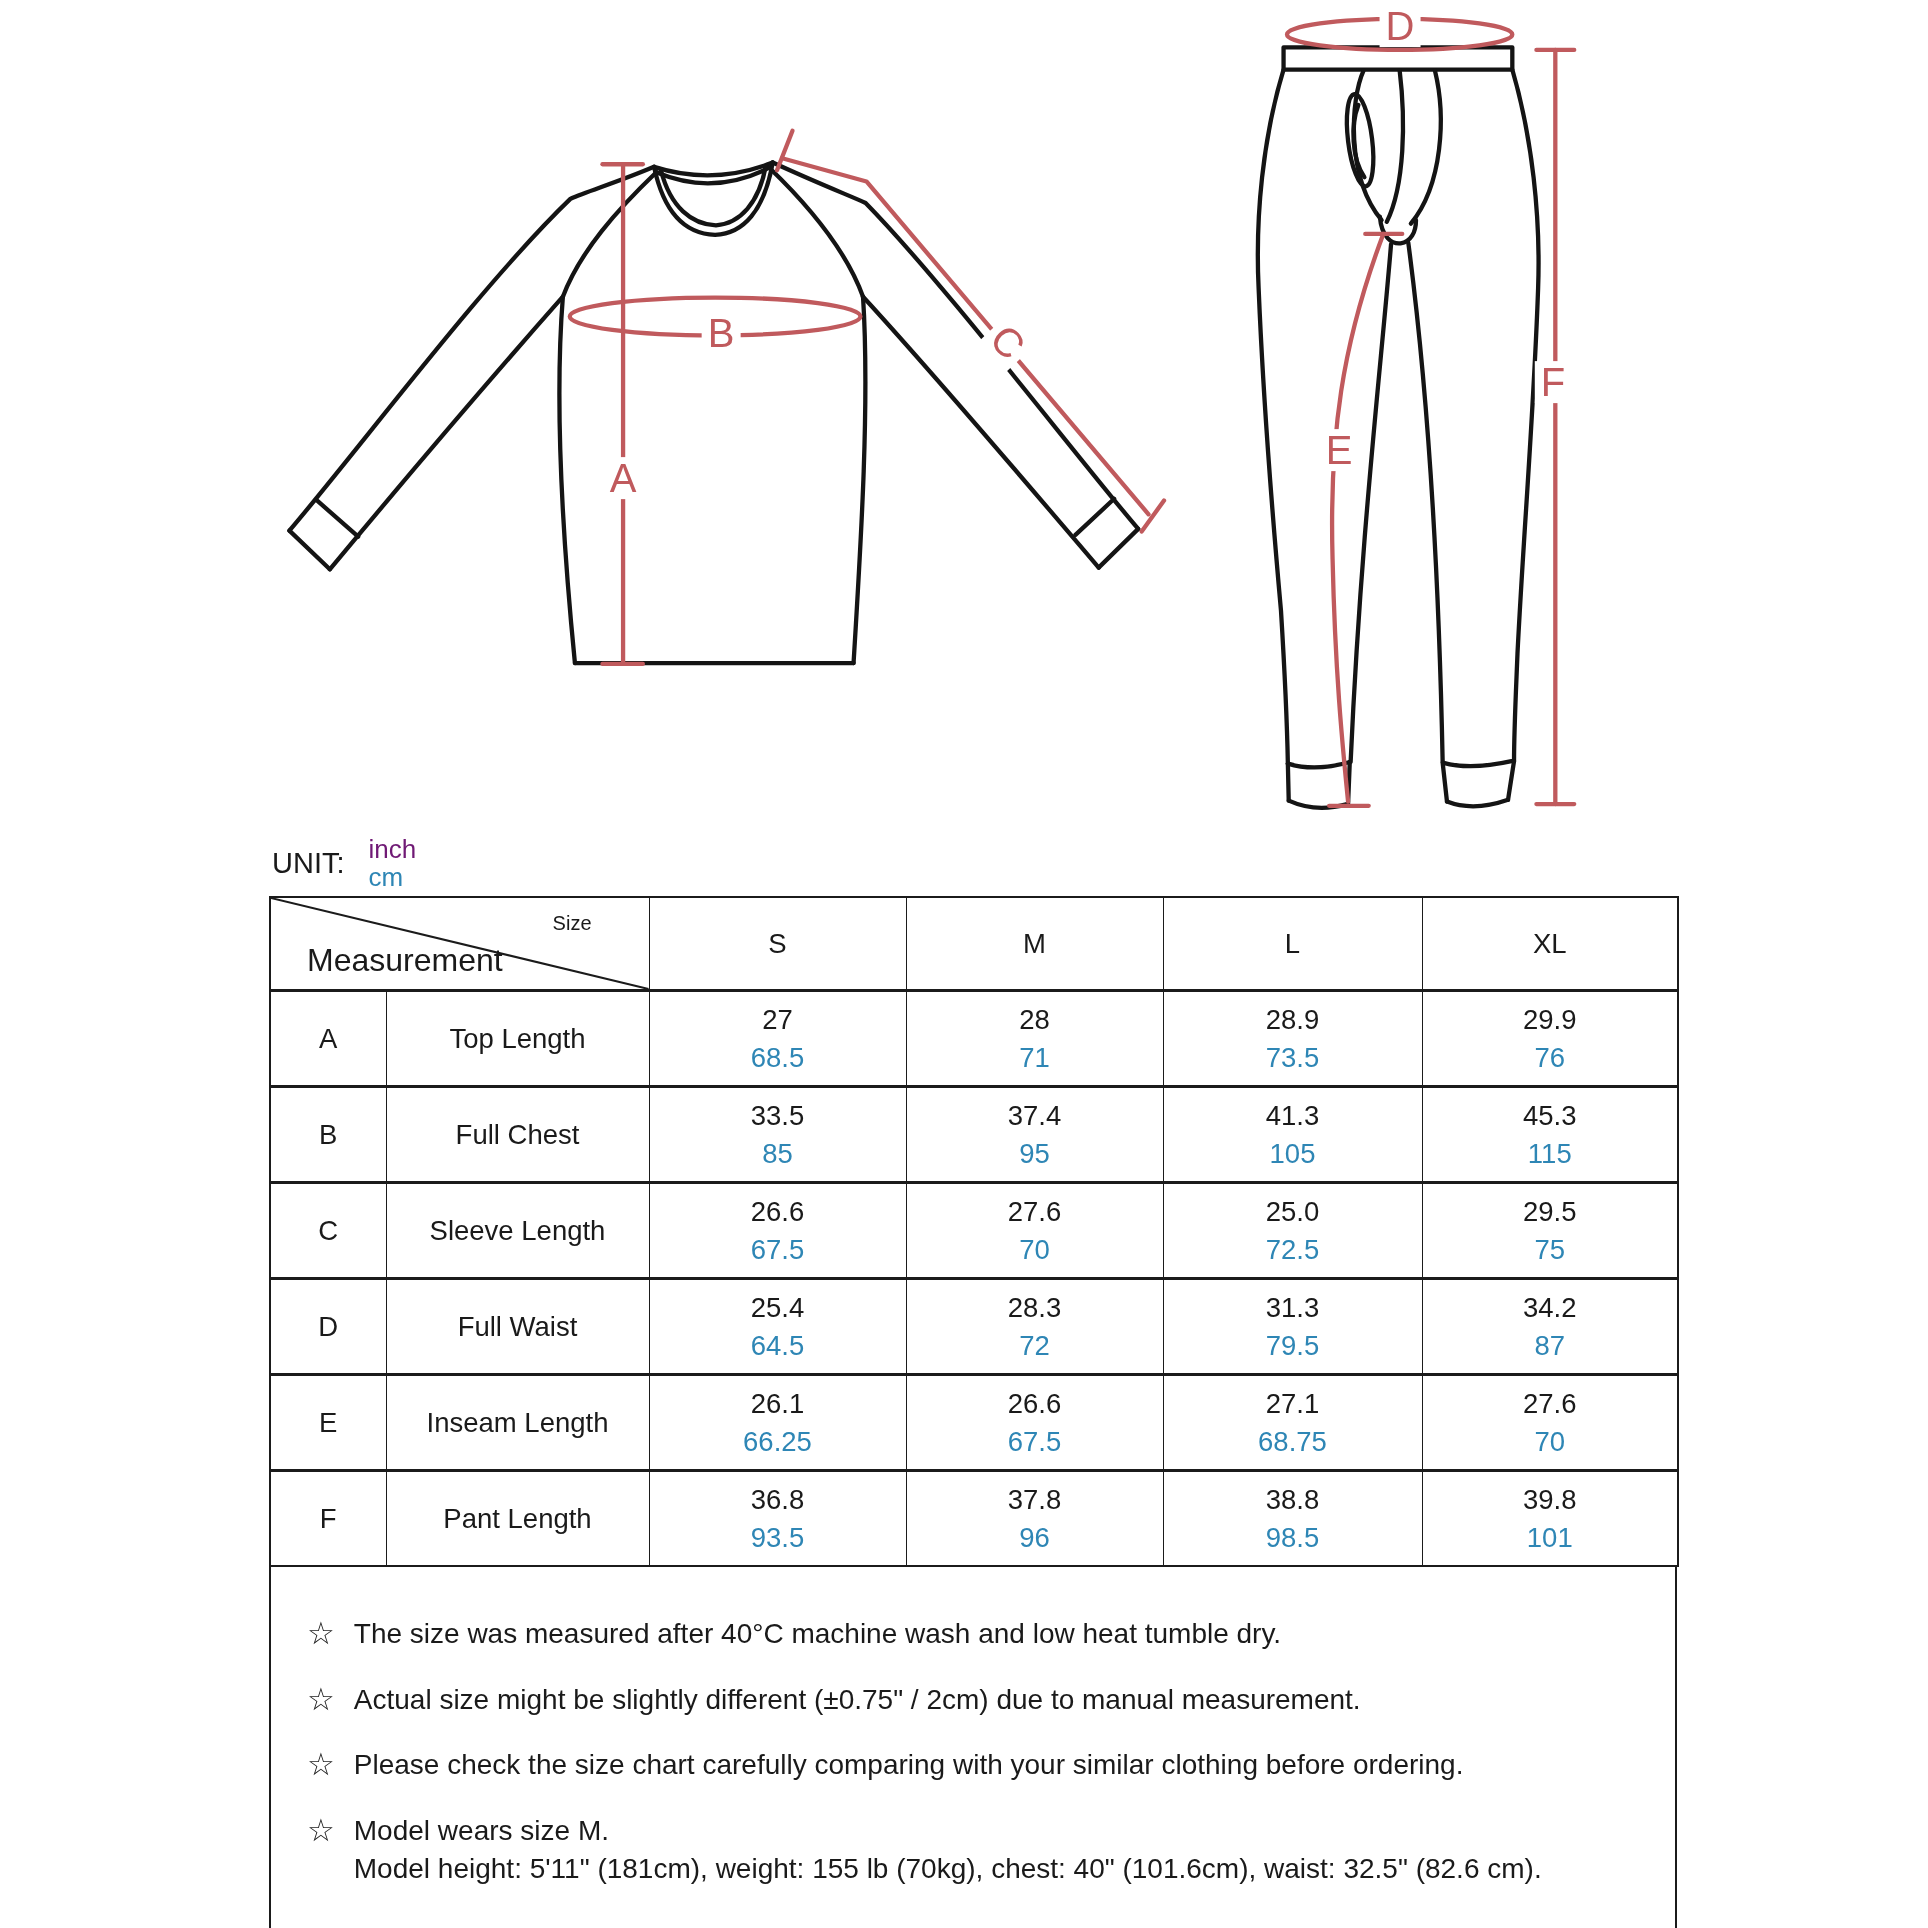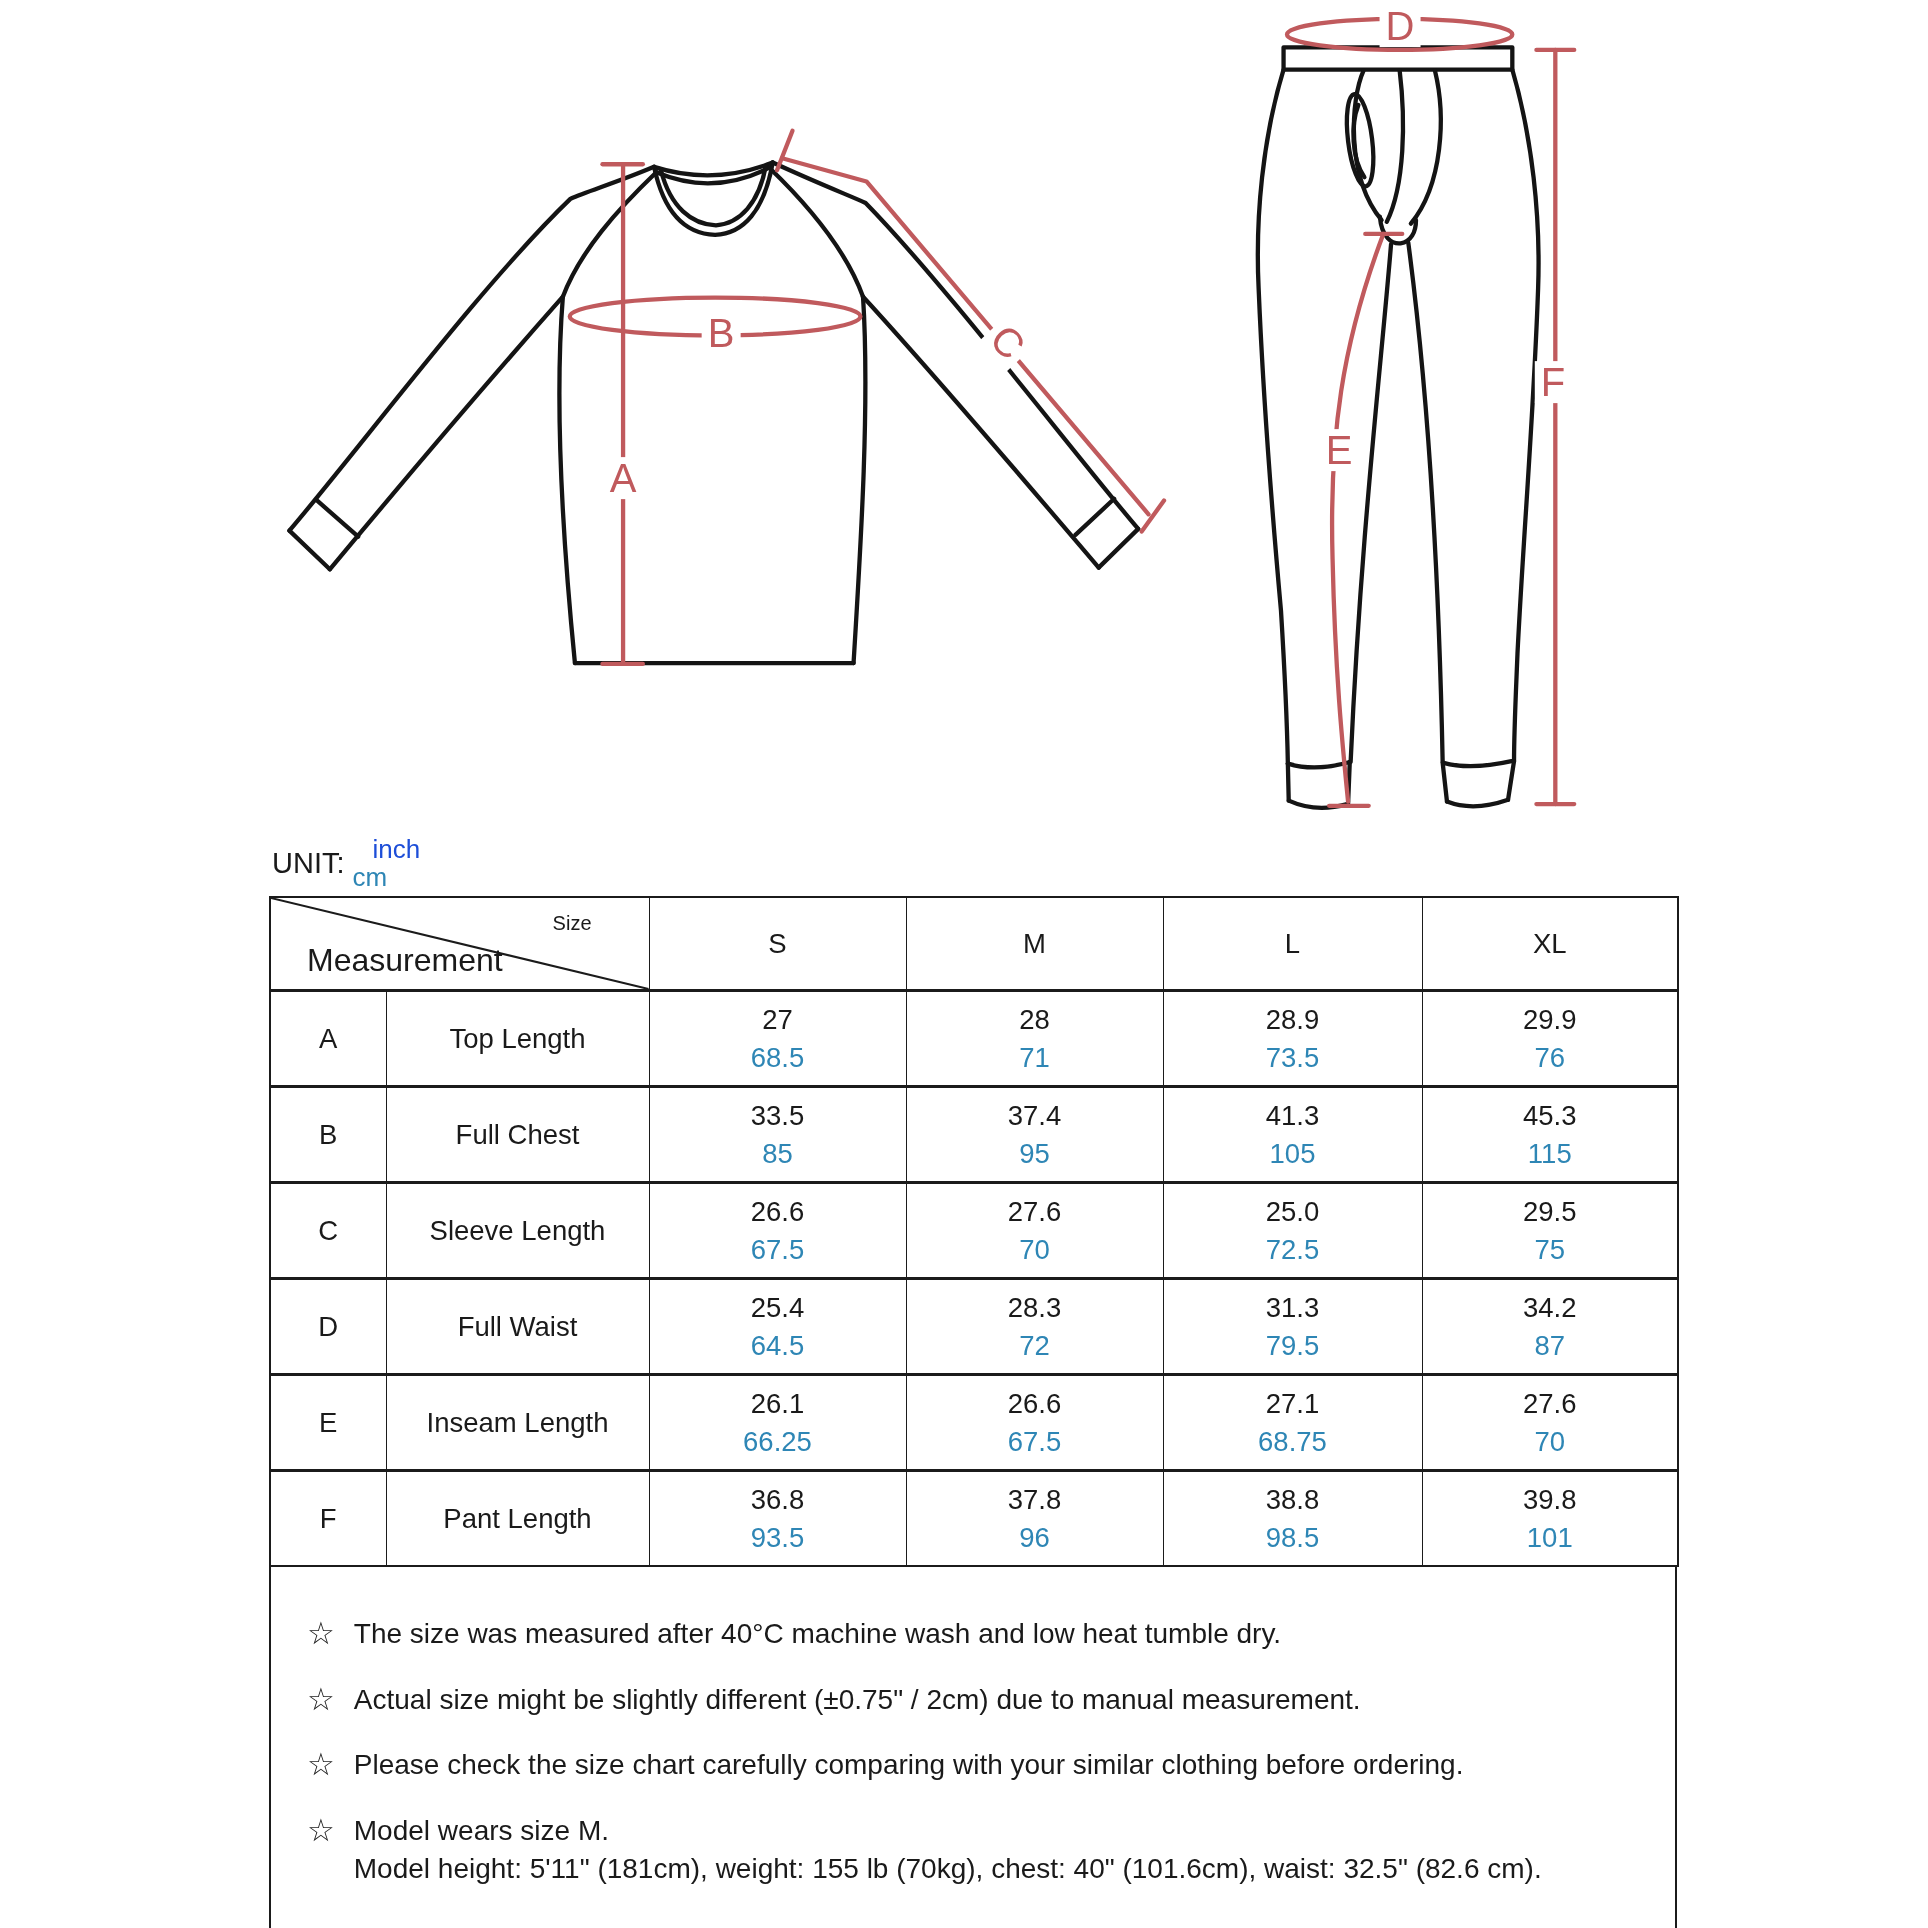--- a/index.html
+++ b/index.html
@@ -6,24 +6,24 @@
   #page{position:relative;width:1929px;height:1929px;background:#ffffff;overflow:hidden;
         font-family:"Liberation Sans", sans-serif;color:#1a1a1a;}
 
   
   #diagram{position:absolute;left:0;top:0;width:1929px;height:860px;}
   .dlabel{position:absolute;transform:translate(-50%,-50%);background:#fff;color:#c05a5d;
           font-size:40px;line-height:40px;padding:0.9px 6px;white-space:nowrap;}
   .dlabel.rot{transform:translate(-50%,-50%) rotate(47deg);}
 
   
-  #unit{position:absolute;left:272px;top:836px;display:flex;align-items:center;gap:8px;}
+  #unit{position:absolute;left:272px;top:836px;display:flex;align-items:center;gap:24px;}
   #unit .u-label{font-size:29px;}
   #unit .u-stack{display:flex;flex-direction:column;line-height:27.5px;font-size:26px;}
-  #unit .u-in{color:#1d4ed8;margin-left:20px;}
+  #unit .u-in{color:#701a75;}
   #unit .u-cm{color:#2e86b5;}
 
   
   #table-wrap{position:absolute;left:269px;top:896px;width:1408px;}
   table{border-collapse:collapse;table-layout:fixed;width:1408px;}
   td{border-left:1.7px solid #1b1b1b;border-top:3.4px solid #1b1b1b;text-align:center;
      vertical-align:middle;font-size:27.5px;padding:0;}
   table{border:2.6px solid #1b1b1b;}
   tr.hdr td{border-top:none;height:91px;}
   tr.datarow td{height:93px;}

